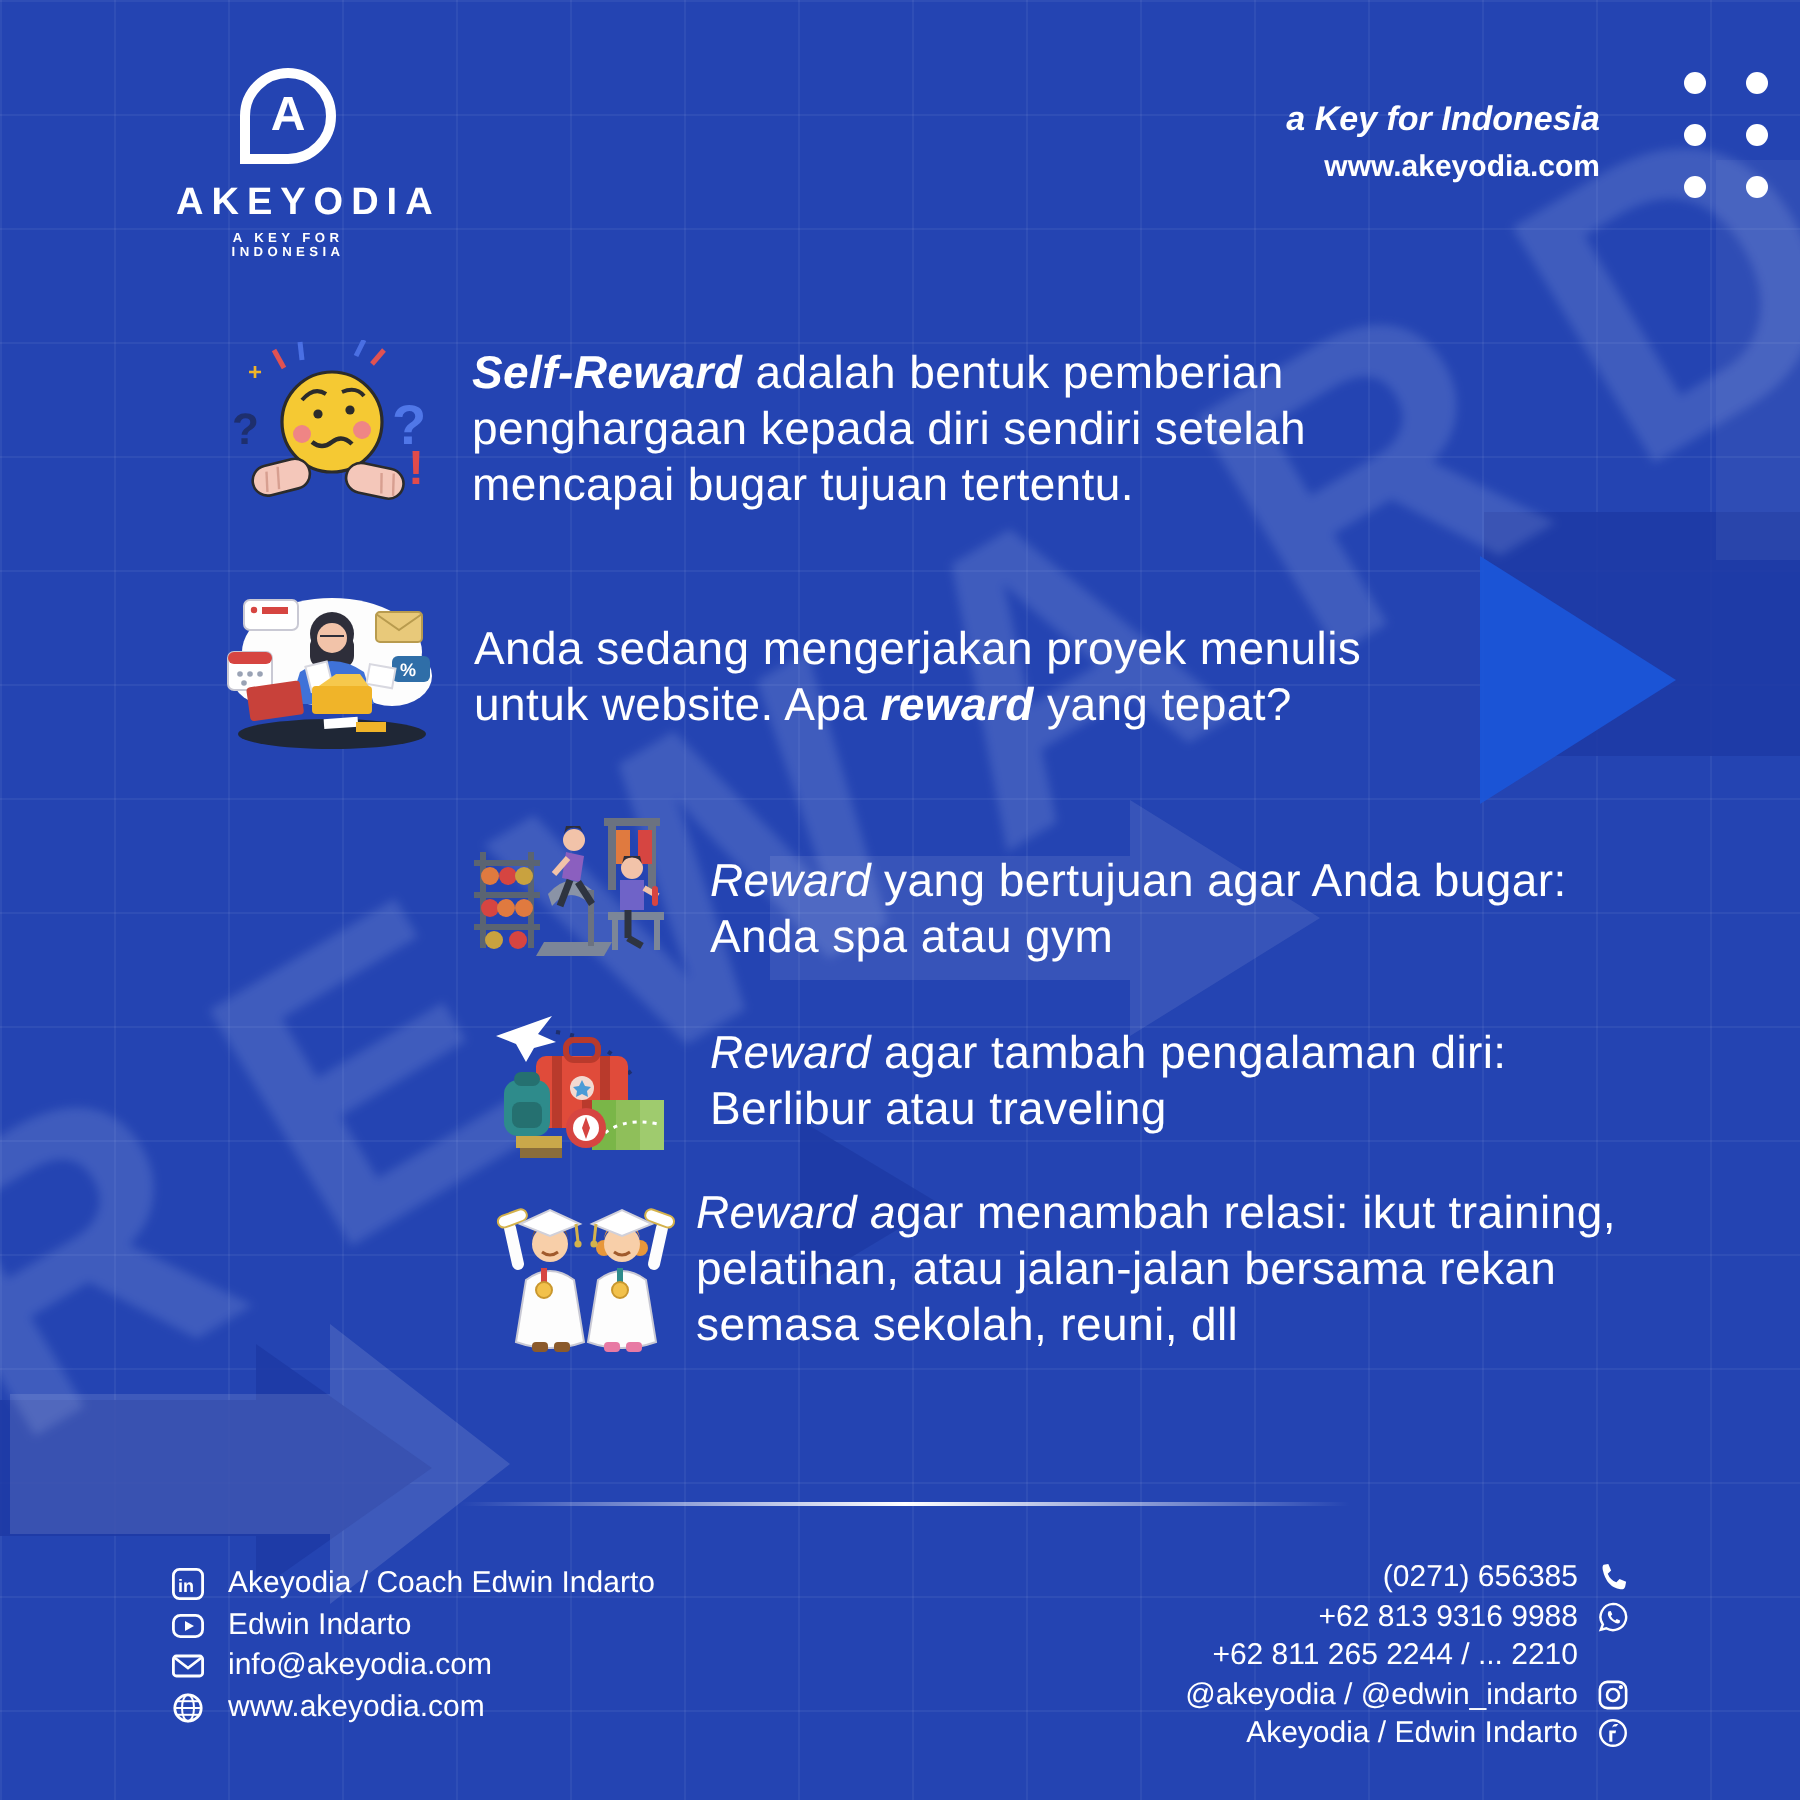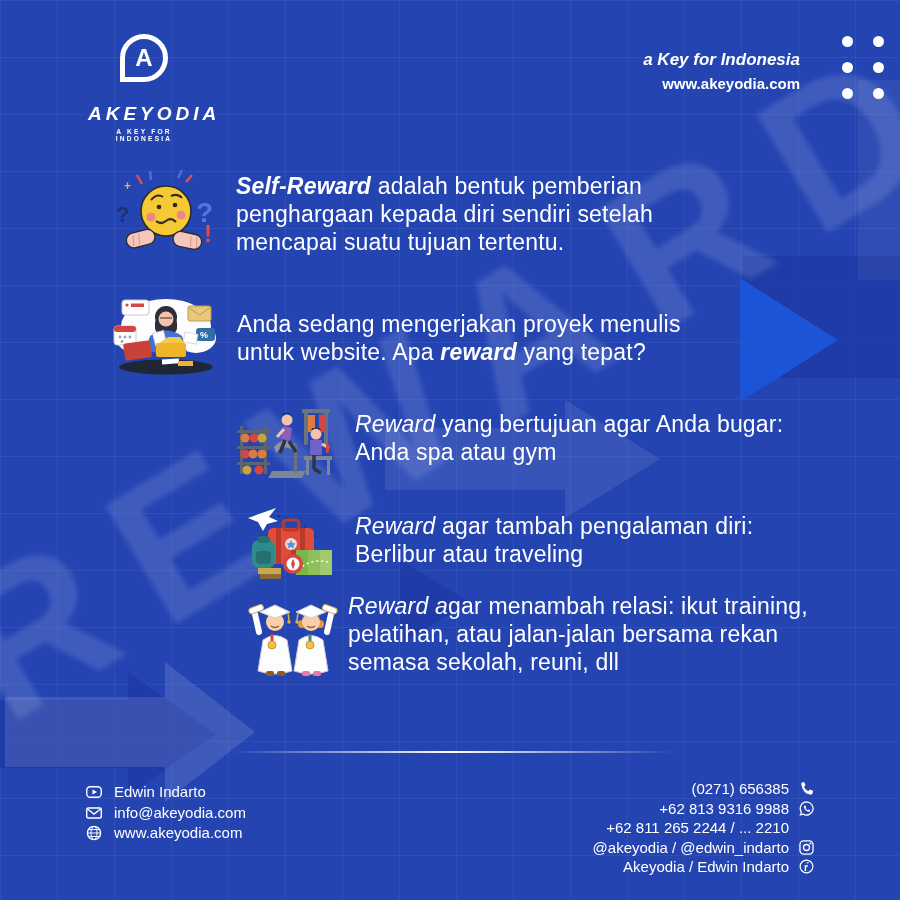--- a/index.html
+++ b/index.html
@@ -24,21 +24,21 @@
   }
   .decor{position:absolute;left:0;top:0;z-index:0;}
   
   .logo{position:absolute;left:88px;top:34px;width:112px;text-align:center;z-index:2;}
   .logo-pin{
     width:38px;height:38px;margin:0 auto;border:5px solid #fff;
     border-radius:50% 50% 50% 0;
     display:flex;align-items:center;justify-content:center;
   }
   .logo-pin span{font-size:24px;font-weight:bold;color:#fff;}
-  .logo-brand{margin-top:21px;font-size:19px;font-weight:bold;letter-spacing:4px;font-style:italic;}
+  .logo-brand{margin-top:9px;font-size:19px;font-weight:bold;letter-spacing:4px;}
   .logo-tag{margin-top:3px;font-size:6.6px;font-weight:bold;letter-spacing:2.2px;}
   .header-right{position:absolute;right:100px;top:50px;text-align:right;z-index:2;}
   .header-right .tag{font-size:17px;font-weight:bold;font-style:italic;}
   .header-right .web{margin-top:5px;font-size:15px;font-weight:bold;}
   .dots{position:absolute;right:16px;top:36px;display:grid;
     grid-template-columns:11px 11px;grid-column-gap:20px;grid-row-gap:15px;z-index:2;}
   .dots i{width:11px;height:11px;border-radius:50%;background:#fff;display:block;}
   
   .block-icon{position:absolute;z-index:2;}
   .block-text{position:absolute;z-index:2;font-size:23px;line-height:28px;letter-spacing:0.2px;}
@@ -125,21 +125,21 @@
         <line x1="84" y1="65" x2="86" y2="76" stroke="#d79f90" stroke-width="1.2"></line>
       </g>
       <text x="4" y="52" font-size="22" font-weight="bold" fill="#1e2f6e">?</text>
       <text x="84" y="52" font-size="28" font-weight="bold" fill="#5077e8">?</text>
       <text x="92" y="72" font-size="24" font-weight="bold" fill="#e04b4b">!</text>
     </svg>
   </div>
   <div class="block-text" style="left:236px;top:172px;">
       <div><span class="bi">Self-Reward</span><span> adalah bentuk pemberian</span></div>
       <div><span>penghargaan kepada diri sendiri setelah</span></div>
-      <div><span>mencapai suatu tujuan tertentu.</span></div>
+      <div><span>mencapai bugar tujuan tertentu.</span></div>
     </div>
 
   <div class="block-icon" style="left:110px;top:286px;">
     <svg width="112" height="92" viewBox="0 0 112 92">
       <ellipse cx="56" cy="40" rx="45" ry="27" fill="#fdfdfd"></ellipse>
       <ellipse cx="26" cy="52" rx="20" ry="15" fill="#fdfdfd"></ellipse>
       <ellipse cx="86" cy="52" rx="20" ry="15" fill="#fdfdfd"></ellipse>
       <rect x="12" y="14" width="27" height="15" rx="3" fill="#fff" stroke="#c9c9d4"></rect>
       <circle cx="17" cy="19" r="1.6" fill="#d64541"></circle>
       <rect x="21" y="17.5" width="13" height="3.5" fill="#d64541"></rect>
@@ -215,21 +215,21 @@
       <path d="M78,47 h12 v15 h-12 z" fill="#6f63c8"></path>
       <line x1="90" y1="51" x2="97" y2="55" stroke="#f2c3a9" stroke-width="3"></line>
       <rect x="94" y="50" width="3" height="10" rx="1.5" fill="#d64541"></rect>
       <rect x="72" y="63" width="28" height="4" fill="#7c8698"></rect>
       <rect x="74" y="67" width="3" height="15" fill="#7c8698"></rect>
       <rect x="95" y="67" width="3" height="15" fill="#7c8698"></rect>
       <line x1="82" y1="62" x2="82" y2="76" stroke="#2e3440" stroke-width="3.5"></line>
       <line x1="82" y1="76" x2="89" y2="80" stroke="#2e3440" stroke-width="3.5"></line>
     </svg>
   </div>
-  <div class="block-text" style="left:355px;top:410px;">
+  <div class="block-text" style="left:355px;top:426px;">
       <div><span class="i">Reward</span><span> yang bertujuan agar Anda </span><span class="b">bugar</span><span>:</span></div>
       <div><span>Anda spa atau gym</span></div>
     </div>
 
   <div class="block-icon" style="left:238px;top:494px;">
     <svg width="104" height="92" viewBox="0 0 104 92">
       <path d="M40,22 q26,4 38,22" stroke="#1e2f6e" stroke-width="2" stroke-dasharray="2,5" fill="none"></path>
       <path d="M10,24 l28,-10 l-7,9 l9,4 l-11,3 l-4,7 l-5,-9 z" fill="#fff"></path>
       <rect x="30" y="34" width="46" height="36" rx="5" fill="#e04b3a"></rect>
       <rect x="38" y="34" width="5" height="36" fill="#b93a2c"></rect>
@@ -298,20 +298,29 @@
       <div><span>pelatihan, atau jalan-jalan bersama rekan</span></div>
       <div><span>semasa sekolah, reuni, dll</span></div>
     </div>
 
   <div class="divider"></div>
 
   <div class="footer-left">
     <div class="frow">
       <span class="ficon">
         <svg width="16" height="16" viewBox="0 0 16 16">
+            <rect x="0.7" y="0.7" width="14.6" height="14.6" rx="3" fill="none" stroke="#fff" stroke-width="1.4"></rect>
+            <text x="3" y="12" font-size="9" font-weight="bold" fill="#fff" font-family="Liberation Sans,sans-serif">in</text>
+          </svg>
+      </span>
+      <span class="ftext">Akeyodia / Coach Edwin Indarto</span>
+    </div>
+    <div class="frow">
+      <span class="ficon">
+        <svg width="16" height="16" viewBox="0 0 16 16">
             <rect x="0.7" y="2.7" width="14.6" height="10.6" rx="3.5" fill="none" stroke="#fff" stroke-width="1.4"></rect>
             <polygon points="6.5,5.5 11,8 6.5,10.5" fill="#fff"></polygon>
           </svg>
       </span>
       <span class="ftext">Edwin Indarto</span>
     </div>
     <div class="frow">
       <span class="ficon">
         <svg width="16" height="16" viewBox="0 0 16 16">
             <rect x="0.7" y="3" width="14.6" height="10" rx="1.5" fill="none" stroke="#fff" stroke-width="1.4"></rect>

